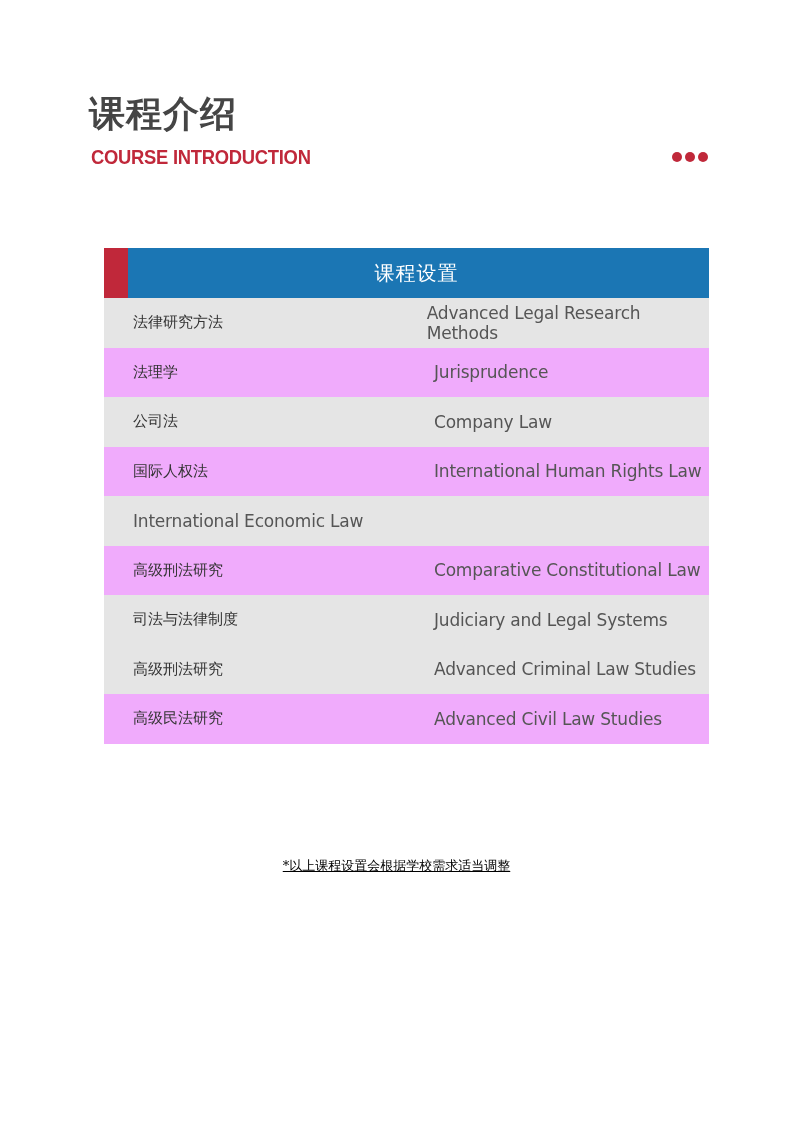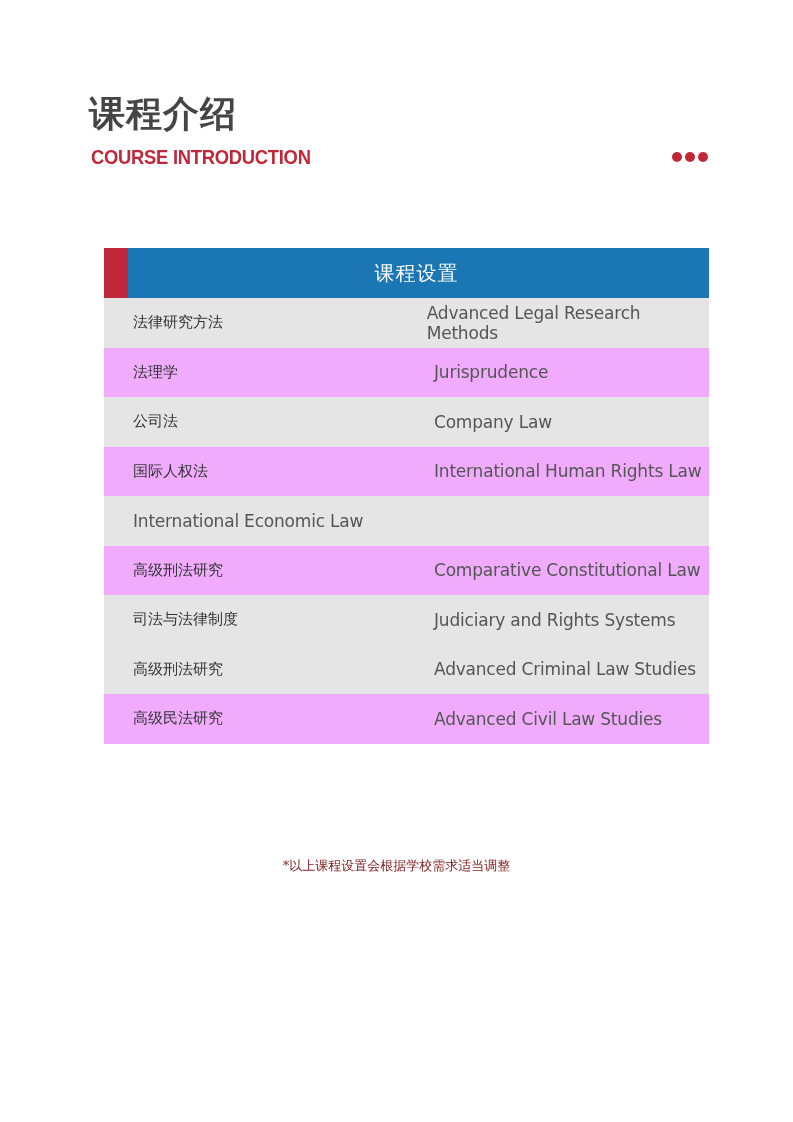--- a/index.html
+++ b/index.html
@@ -105,21 +105,22 @@
       letter-spacing: -0.2px;
     }
     .footnote {
       position: absolute;
       left: 0;
       width: 793px;
       top: 857px;
       text-align: center;
       font-family: "DejaVu Serif", serif;
       font-size: 13px;
-      color: #7f1d1d;
+      color: #000000;
+      text-decoration: underline;
     }
   </style>
 </head>
 <body>
 
 <h1 class="title-cn">课程介绍</h1>
 <h2 class="title-en">COURSE INTRODUCTION</h2>
 
 <div class="dots">
   <span class="dot"></span>
@@ -151,21 +152,21 @@
   </div>
   <div class="row">
     <span class="cell-en">International Economic Law</span>
   </div>
   <div class="row alt">
     <span class="cell-cn">高级刑法研究</span>
     <span class="cell-en">Comparative Constitutional Law</span>
   </div>
   <div class="row">
     <span class="cell-cn">司法与法律制度</span>
-    <span class="cell-en">Judiciary and Rights Systems</span>
+    <span class="cell-en">Judiciary and Legal Systems</span>
   </div>
   <div class="row">
     <span class="cell-cn">高级刑法研究</span>
     <span class="cell-en">Advanced Criminal Law Studies</span>
   </div>
   <div class="row alt">
     <span class="cell-cn">高级民法研究</span>
     <span class="cell-en">Advanced Civil Law Studies</span>
   </div>
 </div>

